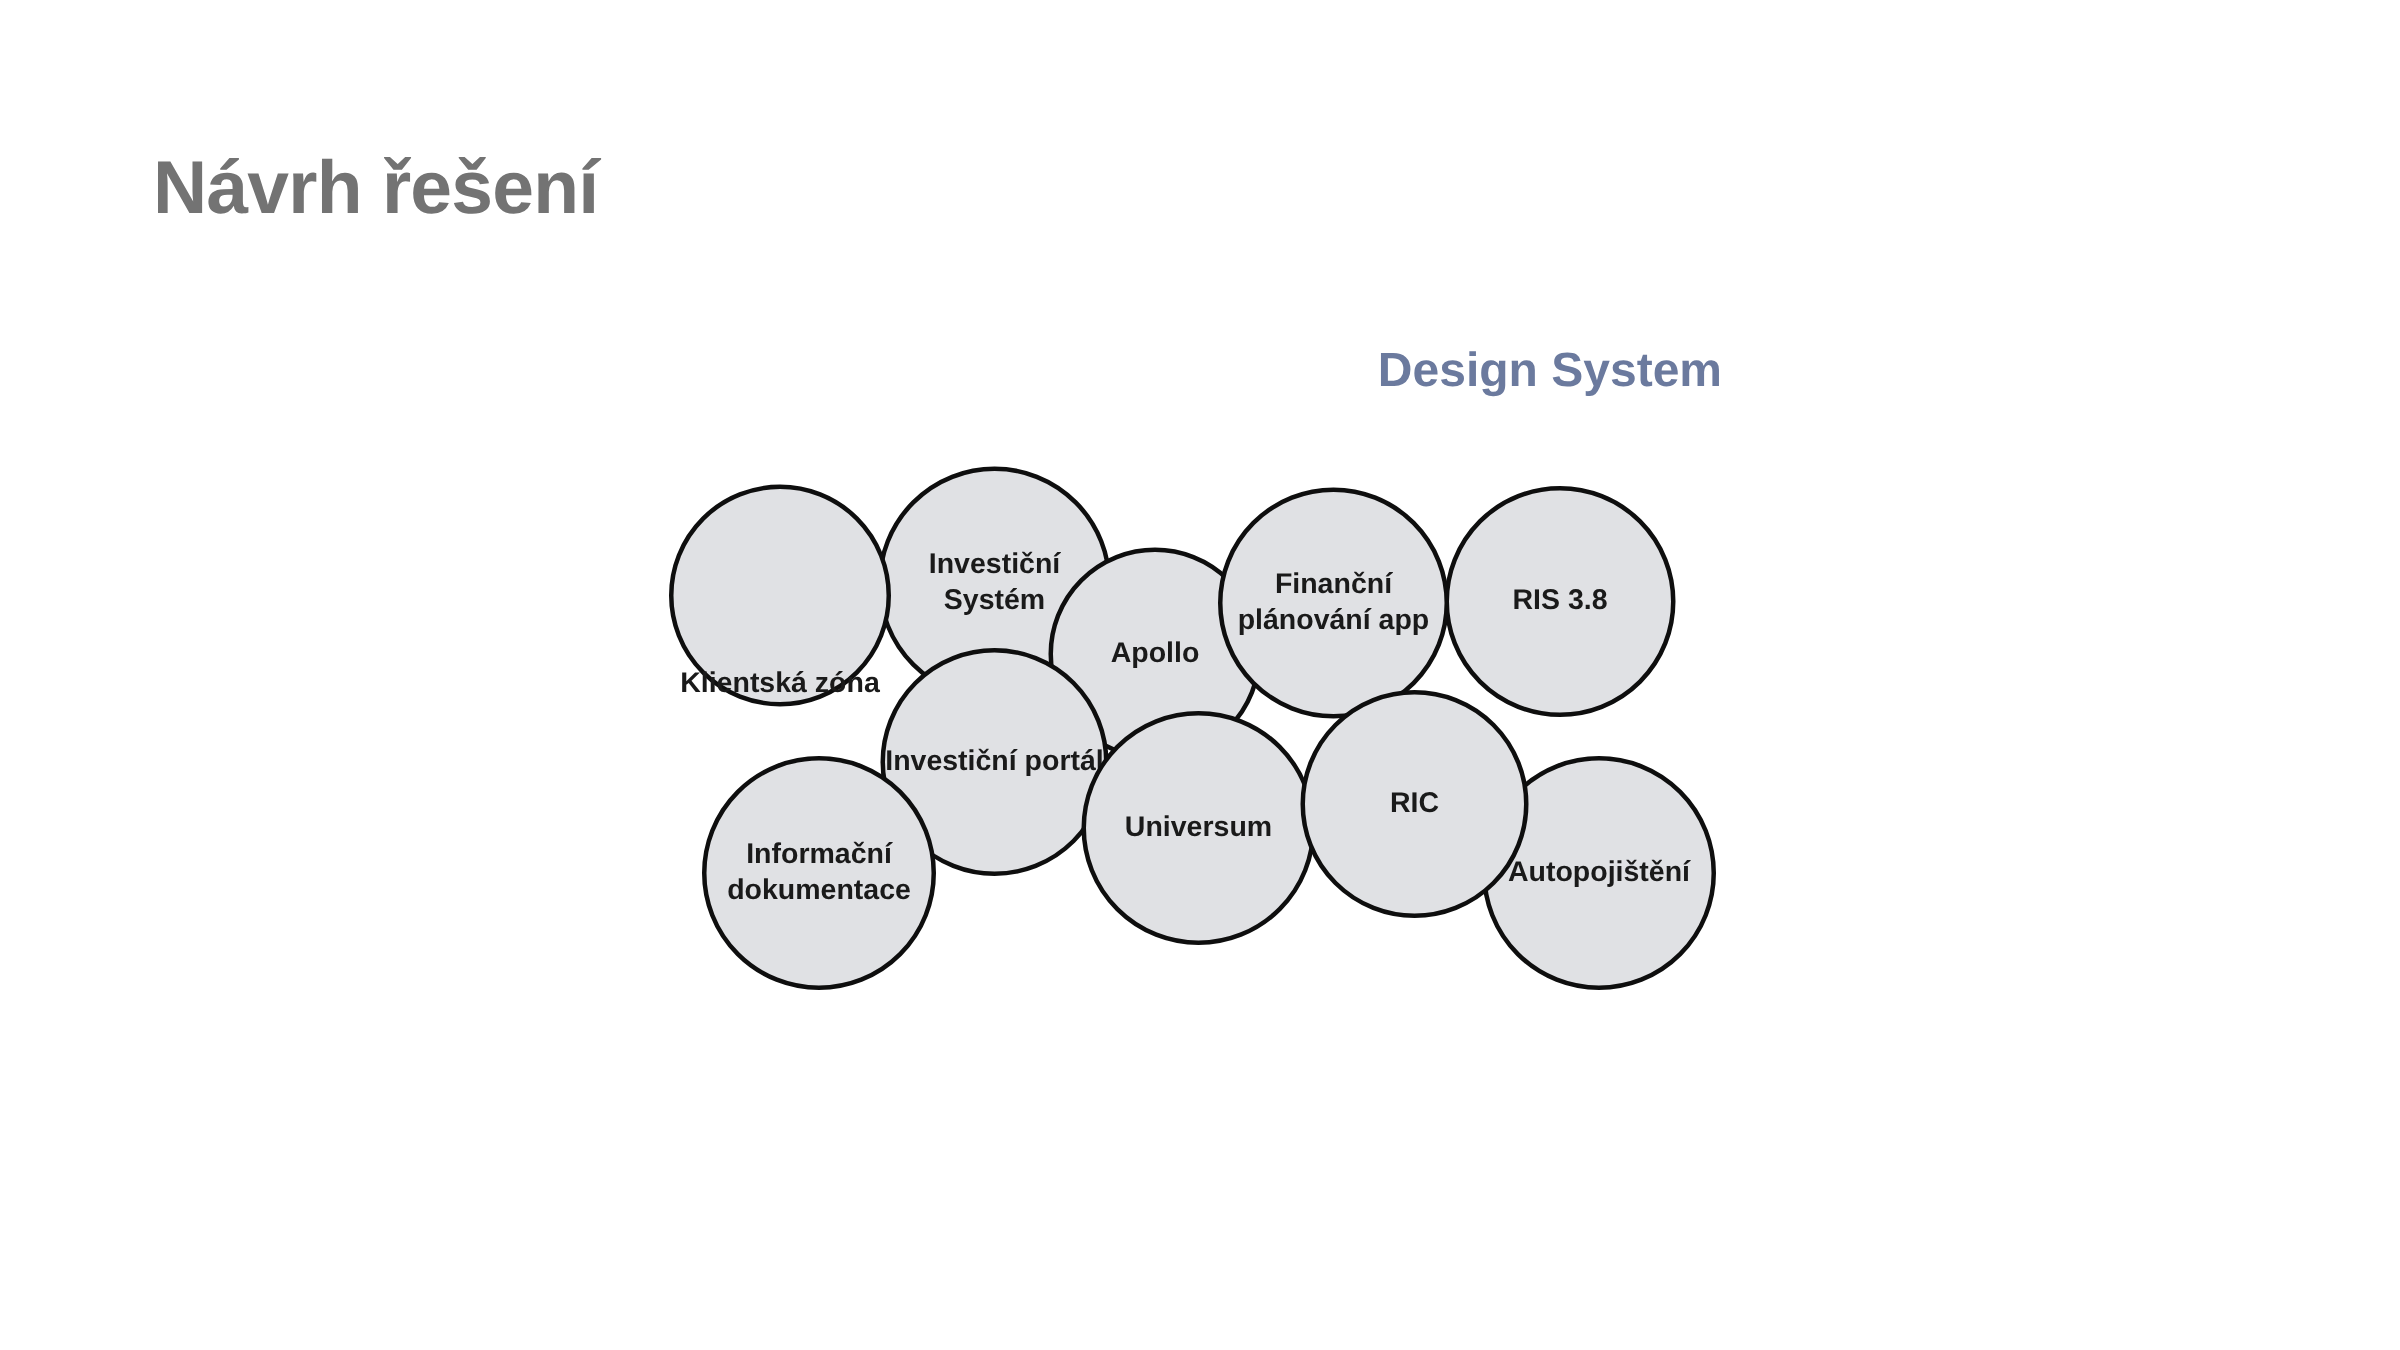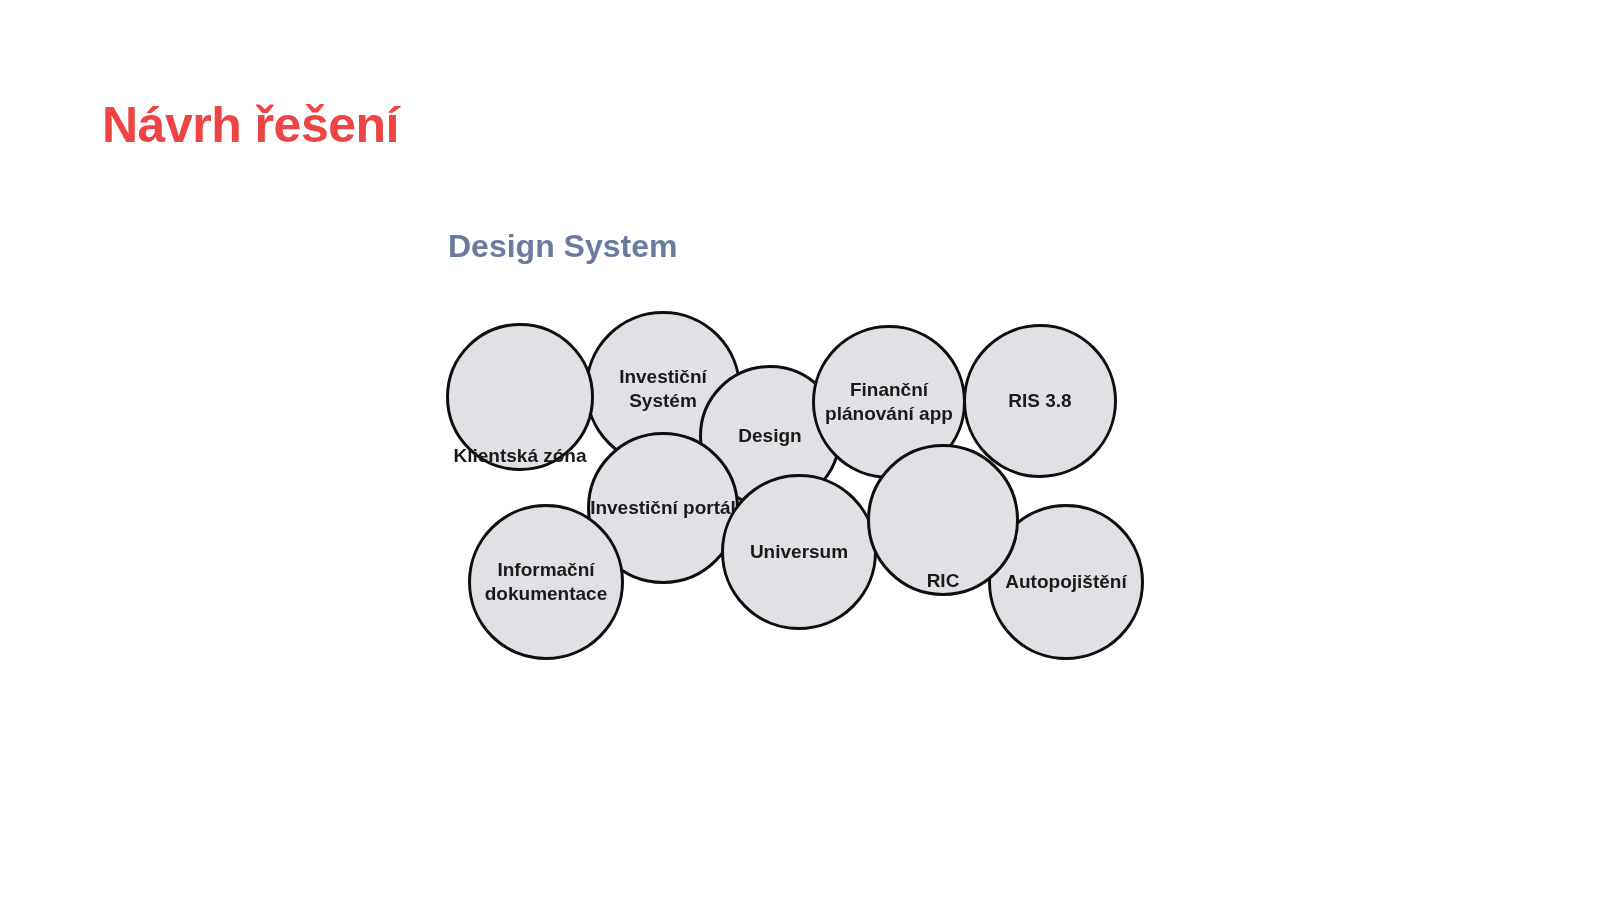--- a/index.html
+++ b/index.html
@@ -16,30 +16,30 @@
     overflow: hidden;
   }
   .page-title {
     position: absolute;
     left: 102px;
     top: 98px;
     margin: 0;
     font-size: 50px;
     font-weight: bold;
     letter-spacing: -0.5px;
-    color: #ef4444;
+    color: #737373;
     line-height: 1.1;
   }
   .diagram-label {
     position: absolute;
     left: 448px;
     top: 228px;
     width: 700px;
     margin: 0;
-    text-align: left;
+    text-align: right;
     font-size: 32px;
     font-weight: bold;
     color: #6b7a9e;
     line-height: 1.15;
   }
   .circle {
     position: absolute;
     box-sizing: border-box;
     border-radius: 50%;
     background: #e0e1e4;
@@ -61,21 +61,21 @@
 
   
   .c-klientska     { left: 446px; top: 323px; width: 148px; height: 148px; z-index: 5; align-items: flex-end; }
   .c-informacni    { left: 585px; top: 311px; width: 156px; height: 156px; z-index: 1; }
   .c-apollo        { left: 699px; top: 365px; width: 142px; height: 142px; z-index: 2; }
   .c-financni      { left: 812px; top: 325px; width: 154px; height: 154px; z-index: 4; }
   .c-ris           { left: 963px; top: 324px; width: 154px; height: 154px; z-index: 3; }
   .c-investicni    { left: 587px; top: 432px; width: 152px; height: 152px; z-index: 6; }
   .c-predsmluvni   { left: 468px; top: 504px; width: 156px; height: 156px; z-index: 8; }
   .c-universum     { left: 721px; top: 474px; width: 156px; height: 156px; z-index: 7; }
-  .c-ric           { left: 867px; top: 444px; width: 152px; height: 152px; z-index: 10; align-items: flex-end; }
+  .c-ric           { left: 867px; top: 460px; width: 152px; height: 152px; z-index: 10; }
   .c-autopojisteni { left: 988px; top: 504px; width: 156px; height: 156px; z-index: 9; }
 </style>
 </head>
 <body>
 
 <div class="slide">
 
   <h1 class="page-title">Návrh řešení</h1>
 
   <div>
@@ -84,21 +84,21 @@
 
     <div class="circle c-klientska">
       <span class="label nowrap">Klientská zóna</span>
     </div>
 
     <div class="circle c-informacni">
       <span class="label">Investiční Systém</span>
     </div>
 
     <div class="circle c-apollo">
-      <span class="label nowrap">Design</span>
+      <span class="label nowrap">Apollo</span>
     </div>
 
     <div class="circle c-financni">
       <span class="label">Finanční plánování app</span>
     </div>
 
     <div class="circle c-ris">
       <span class="label nowrap">RIS 3.8</span>
     </div>
 

